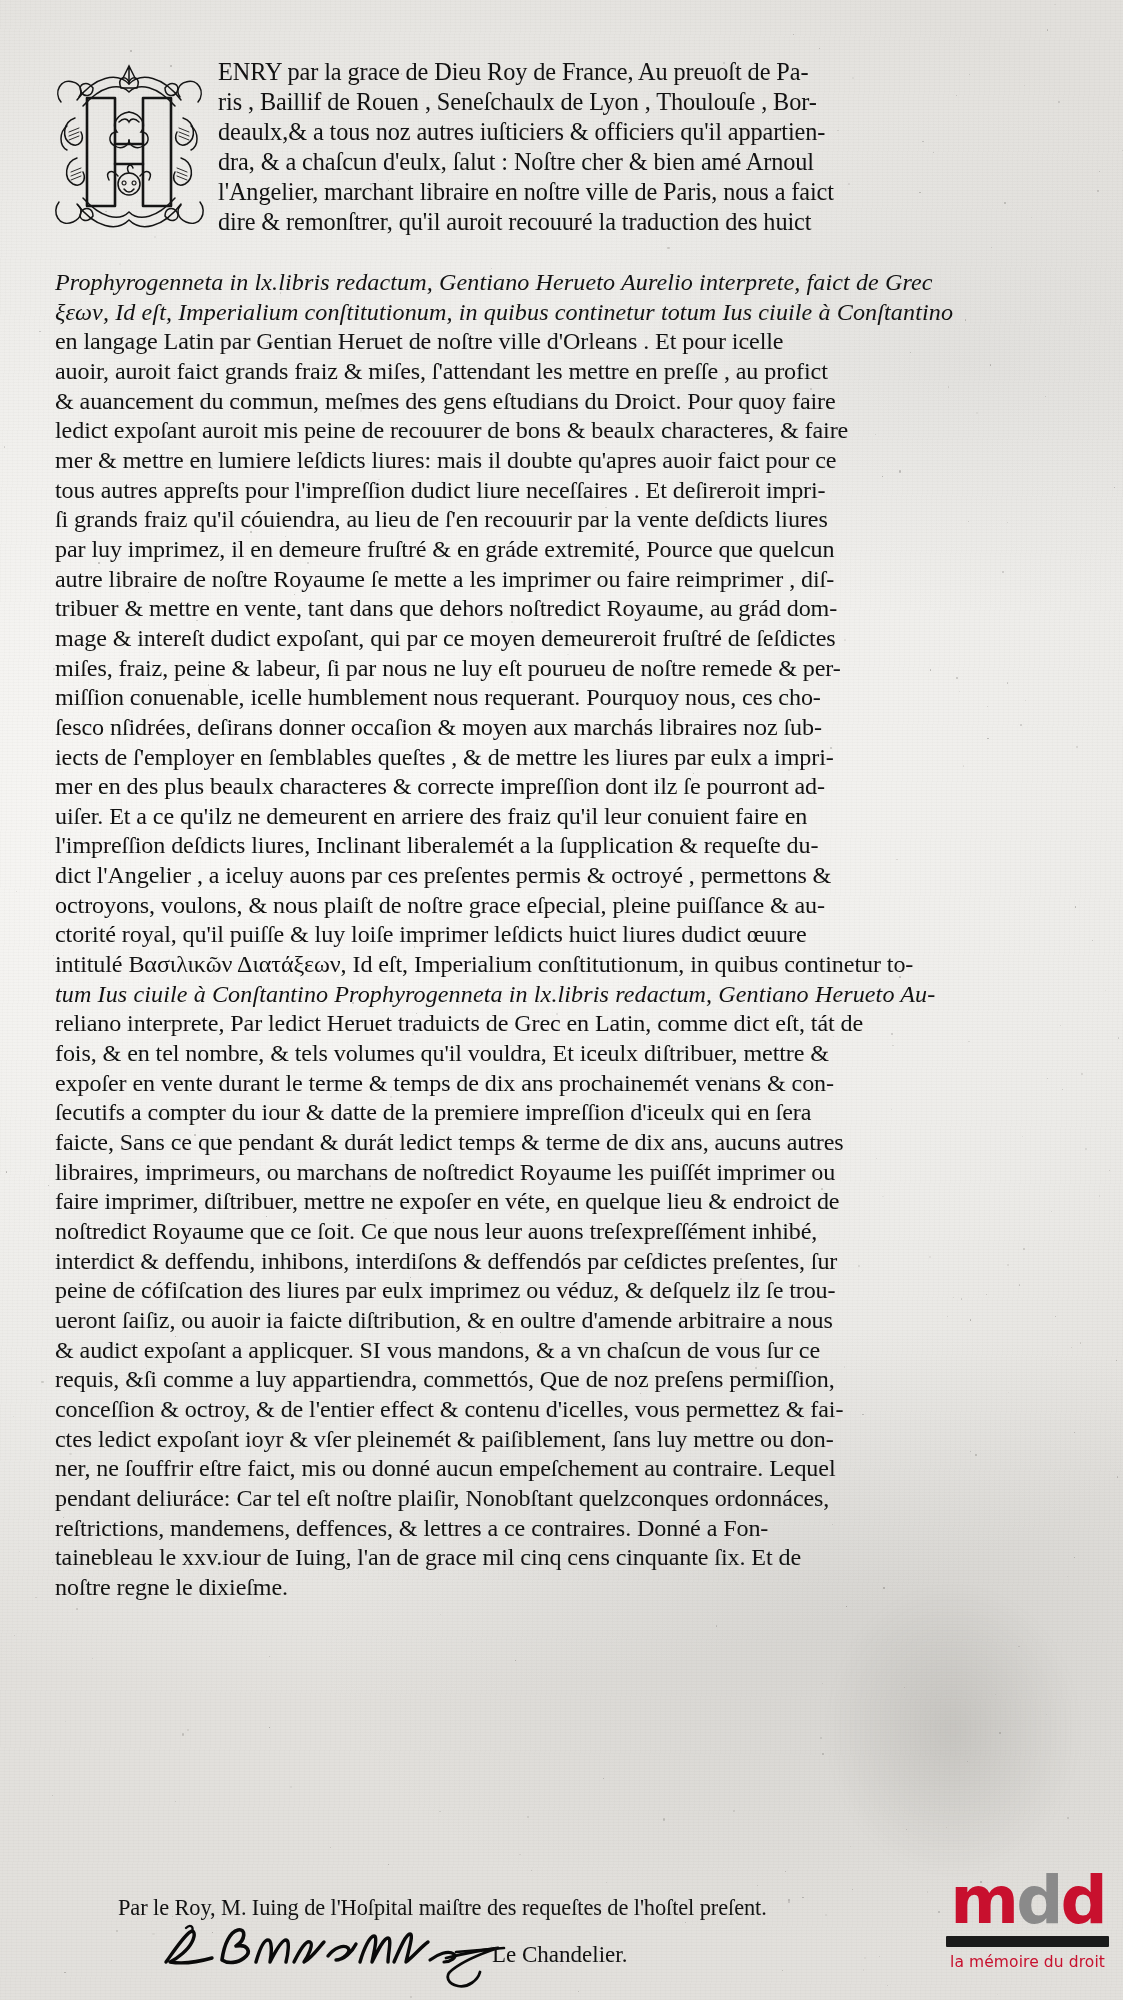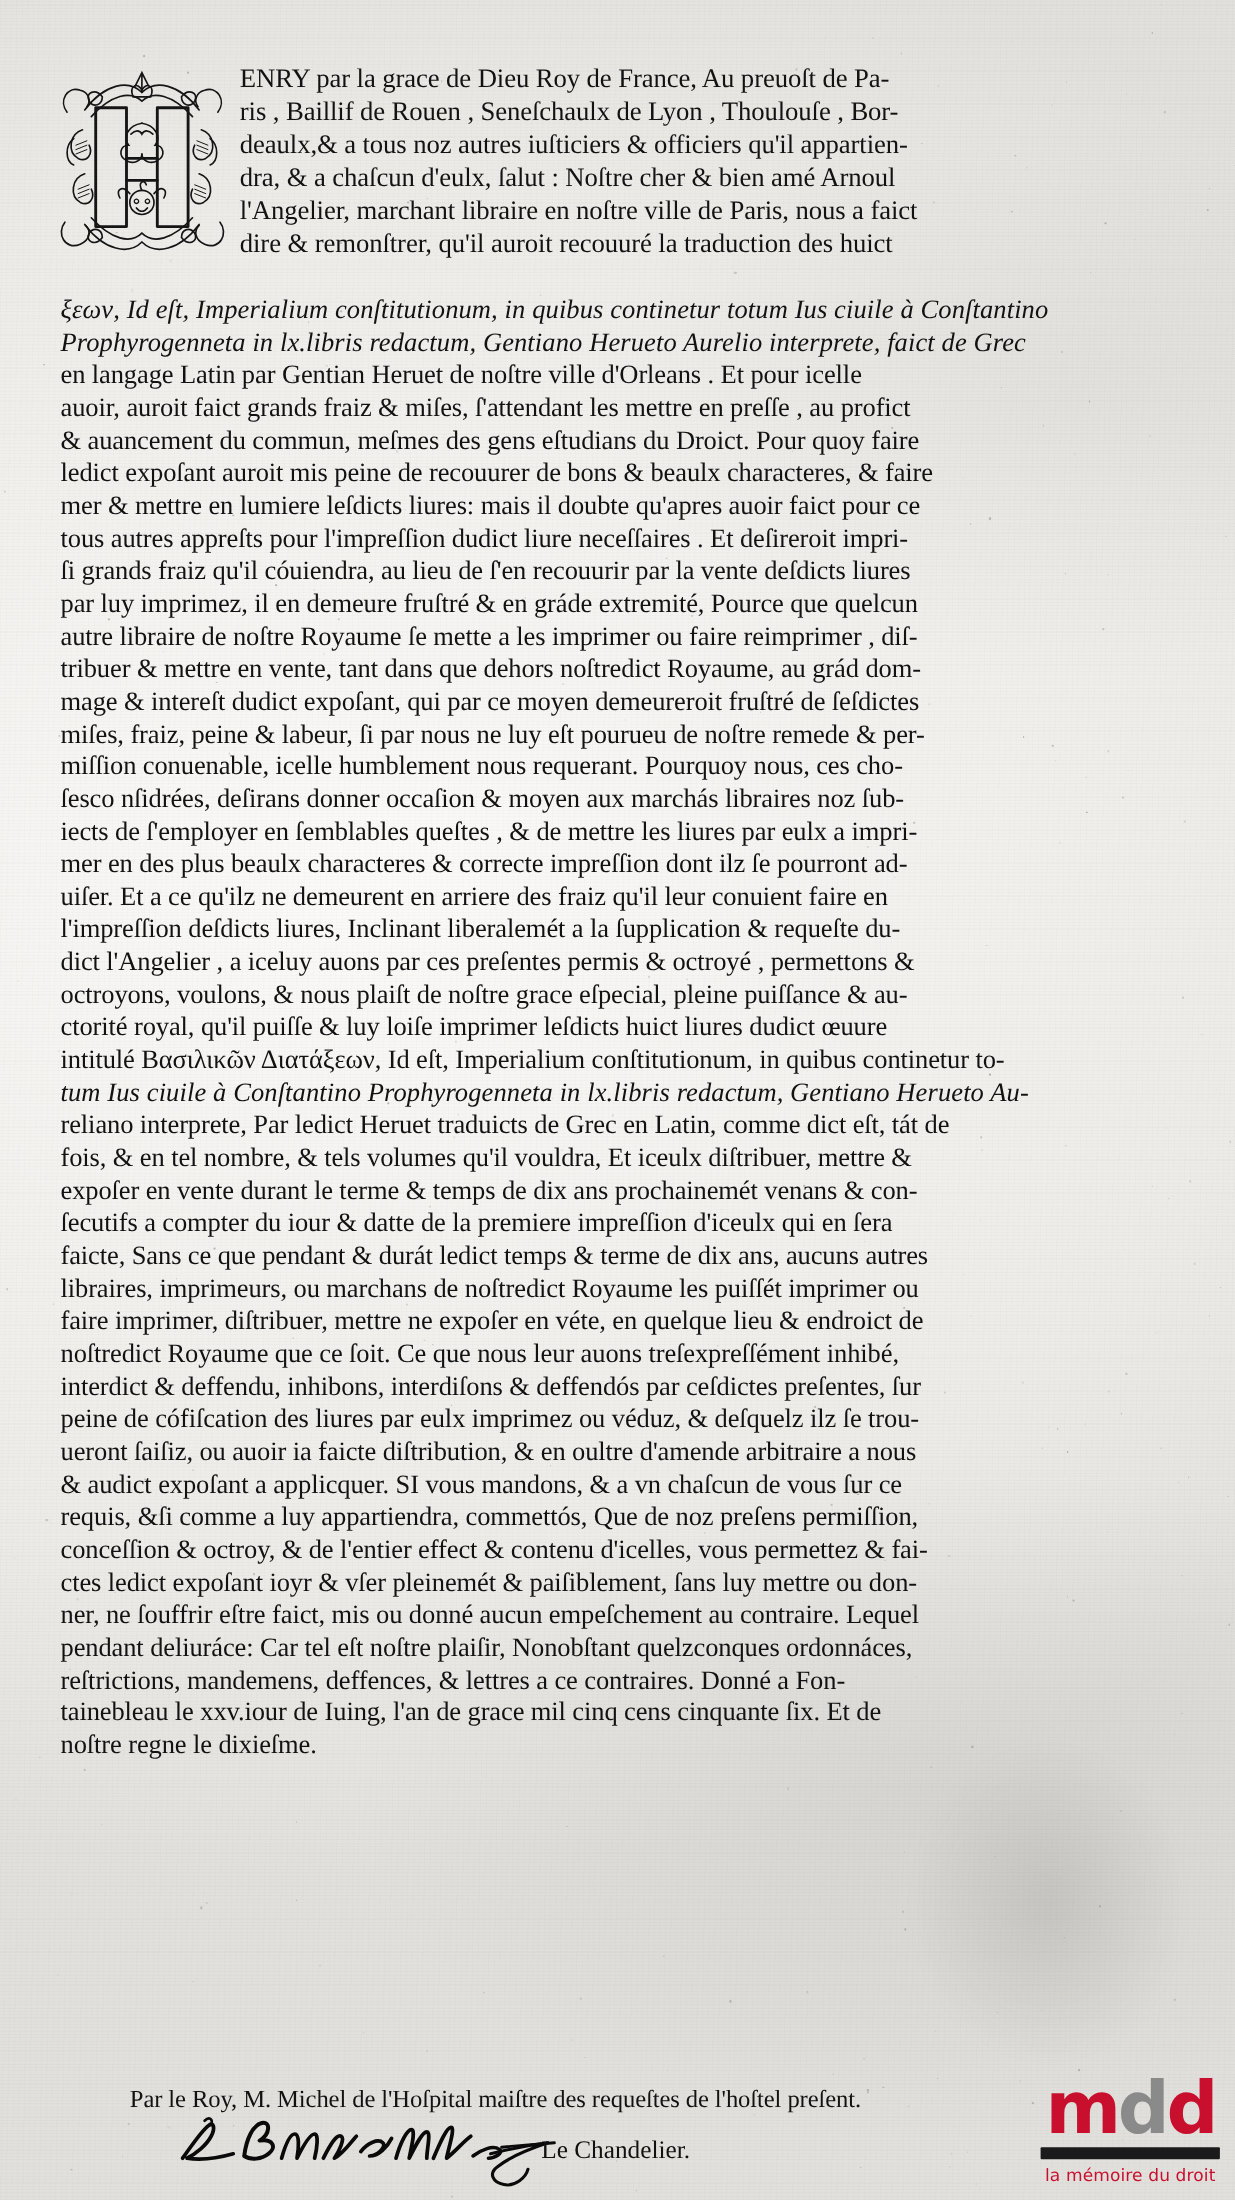--- a/index.html
+++ b/index.html
@@ -77,21 +77,21 @@
 
   
   #sig{position:absolute;left:160px;top:1918px;width:420px;height:72px;}
   #sig svg{display:block;}
   #chandelier{
     position:absolute;left:492px;top:1942px;font-size:23px;
     font-family:"Liberation Serif", serif;color:#111;
   }
 
   
-  #logo{position:absolute;right:8px;bottom:4px;width:175px;height:112px;}
+  #logo{position:absolute;right:8px;bottom:20px;width:175px;height:112px;}
   #logo .mdd{
     font-family:"DejaVu Sans", sans-serif;font-weight:700;
     font-size:66px;line-height:66px;letter-spacing:-3px;
     text-align:center;
   }
   #logo .m,#logo .d2{color:#c8102e;}
   #logo .d1{color:#8a8a8a;}
   #logo .bar{
     height:11px;background:#1b1b1b;margin:2px 6px 6px 6px;border-radius:1px;
   }
@@ -513,22 +513,22 @@
   <div id="para1">
       <div class="ln">ENRY par la grace de Dieu Roy de France, Au preuoſt de Pa-</div>
       <div class="ln">ris , Baillif de Rouen , Seneſchaulx de Lyon , Thoulouſe , Bor-</div>
       <div class="ln">deaulx,&amp; a tous noz autres iuſticiers &amp; officiers qu'il appartien-</div>
       <div class="ln">dra, &amp; a chaſcun d'eulx, ſalut : Noſtre cher &amp; bien amé Arnoul</div>
       <div class="ln">l'Angelier, marchant libraire en noſtre ville de Paris, nous a faict</div>
       <div class="ln">dire &amp; remonſtrer, qu'il auroit recouuré la traduction des huict</div>
     </div>
 
   <div id="body">
+      <div class="ln it">Prophyrogenneta in lx.libris redactum, Gentiano Herueto Aurelio interprete, faict de Grec</div>
       <div class="ln it">ξεων, Id eſt, Imperialium conſtitutionum, in quibus continetur totum Ius ciuile à Conſtantino</div>
-      <div class="ln it">Prophyrogenneta in lx.libris redactum, Gentiano Herueto Aurelio interprete, faict de Grec</div>
       <div class="ln">en langage Latin par Gentian Heruet de noſtre ville d'Orleans . Et pour icelle</div>
       <div class="ln">auoir, auroit faict grands fraiz &amp; miſes, ſ'attendant les mettre en preſſe , au profict</div>
       <div class="ln">&amp; auancement du commun, meſmes des gens eſtudians du Droict. Pour quoy faire</div>
       <div class="ln">ledict expoſant auroit mis peine de recouurer de bons &amp; beaulx characteres, &amp; faire</div>
       <div class="ln">mer &amp; mettre en lumiere leſdicts liures: mais il doubte qu'apres auoir faict pour ce</div>
       <div class="ln">tous autres appreſts pour l'impreſſion dudict liure neceſſaires . Et deſireroit impri-</div>
       <div class="ln">ſi grands fraiz qu'il cóuiendra, au lieu de ſ'en recouurir par la vente deſdicts liures</div>
       <div class="ln">par luy imprimez, il en demeure fruſtré &amp; en gráde extremité, Pource que quelcun</div>
       <div class="ln">autre libraire de noſtre Royaume ſe mette a les imprimer ou faire reimprimer , diſ-</div>
       <div class="ln">tribuer &amp; mettre en vente, tant dans que dehors noſtredict Royaume, au grád dom-</div>
@@ -561,21 +561,21 @@
       <div class="ln">conceſſion &amp; octroy, &amp; de l'entier effect &amp; contenu d'icelles, vous permettez &amp; fai-</div>
       <div class="ln">ctes ledict expoſant ioyr &amp; vſer pleinemét &amp; paiſiblement, ſans luy mettre ou don-</div>
       <div class="ln">ner, ne ſouffrir eſtre faict, mis ou donné aucun empeſchement au contraire. Lequel</div>
       <div class="ln">pendant deliuráce: Car tel eſt noſtre plaiſir, Nonobſtant quelzconques ordonnáces,</div>
       <div class="ln">reſtrictions, mandemens, deffences, &amp; lettres a ce contraires.                    Donné a Fon-</div>
       <div class="ln">tainebleau le xxv.iour de Iuing, l'an de grace mil cinq cens cinquante ſix.        Et de</div>
       <div class="ln">noſtre regne le dixieſme.</div>
     </div>
 
   <div id="signoff">
-      <div class="ln">Par le Roy,   M. Michel de l'Hoſpital maiſtre des requeſtes de l'hoſtel preſent.</div>
+      <div class="ln">Par le Roy,   M. Iuing de l'Hoſpital maiſtre des requeſtes de l'hoſtel preſent.</div>
     </div>
 
   <div id="sig">
     <svg width="420" height="72" viewBox="0 0 420 72" xmlns="http://www.w3.org/2000/svg">
       <g fill="none" stroke="#0a0a0a" stroke-linecap="round" stroke-linejoin="round">
         <path d="M6 44 C16 30 24 18 30 14 C34 11 36 16 32 24 C28 32 18 40 10 44 C22 46 38 44 52 40" stroke-width="3.4"></path>
         <path d="M26 10 C30 6 34 8 32 14" stroke-width="2.4"></path>
         <path d="M62 42 C64 26 70 14 78 12 C86 10 86 22 76 28 C88 26 92 34 84 40 C78 45 68 46 62 42 Z" stroke-width="3.6"></path>
         <path d="M96 44 C100 30 104 22 108 22 C112 22 112 34 110 44 C116 32 122 22 126 22 C130 22 128 36 126 44" stroke-width="3.4"></path>
         <path d="M134 44 C140 32 146 22 150 24 C154 26 148 38 144 44 C152 40 160 28 164 24" stroke-width="3.4"></path>

